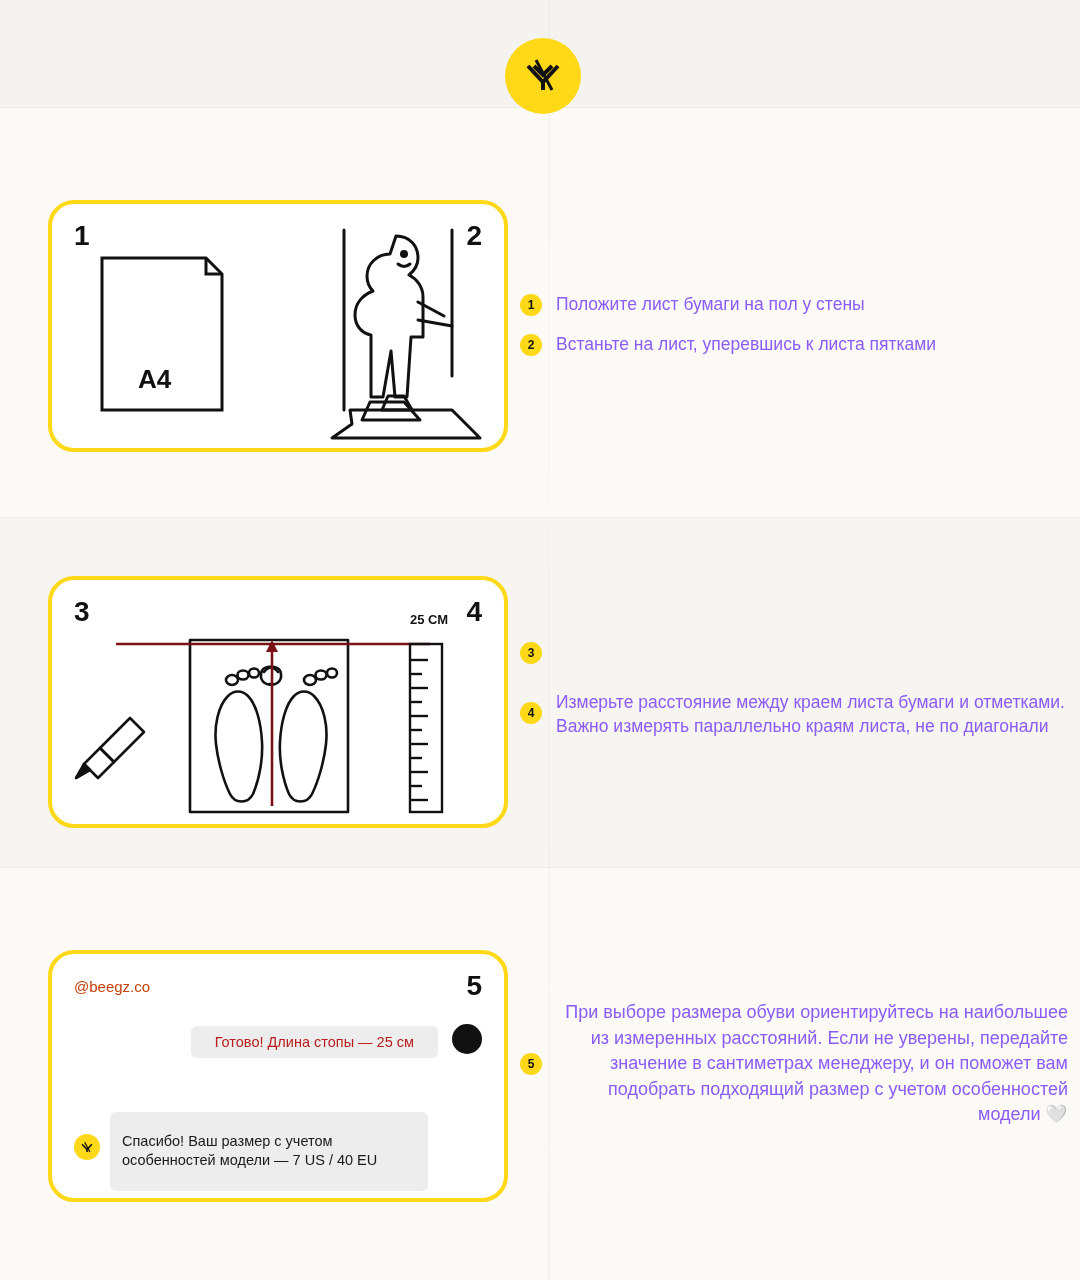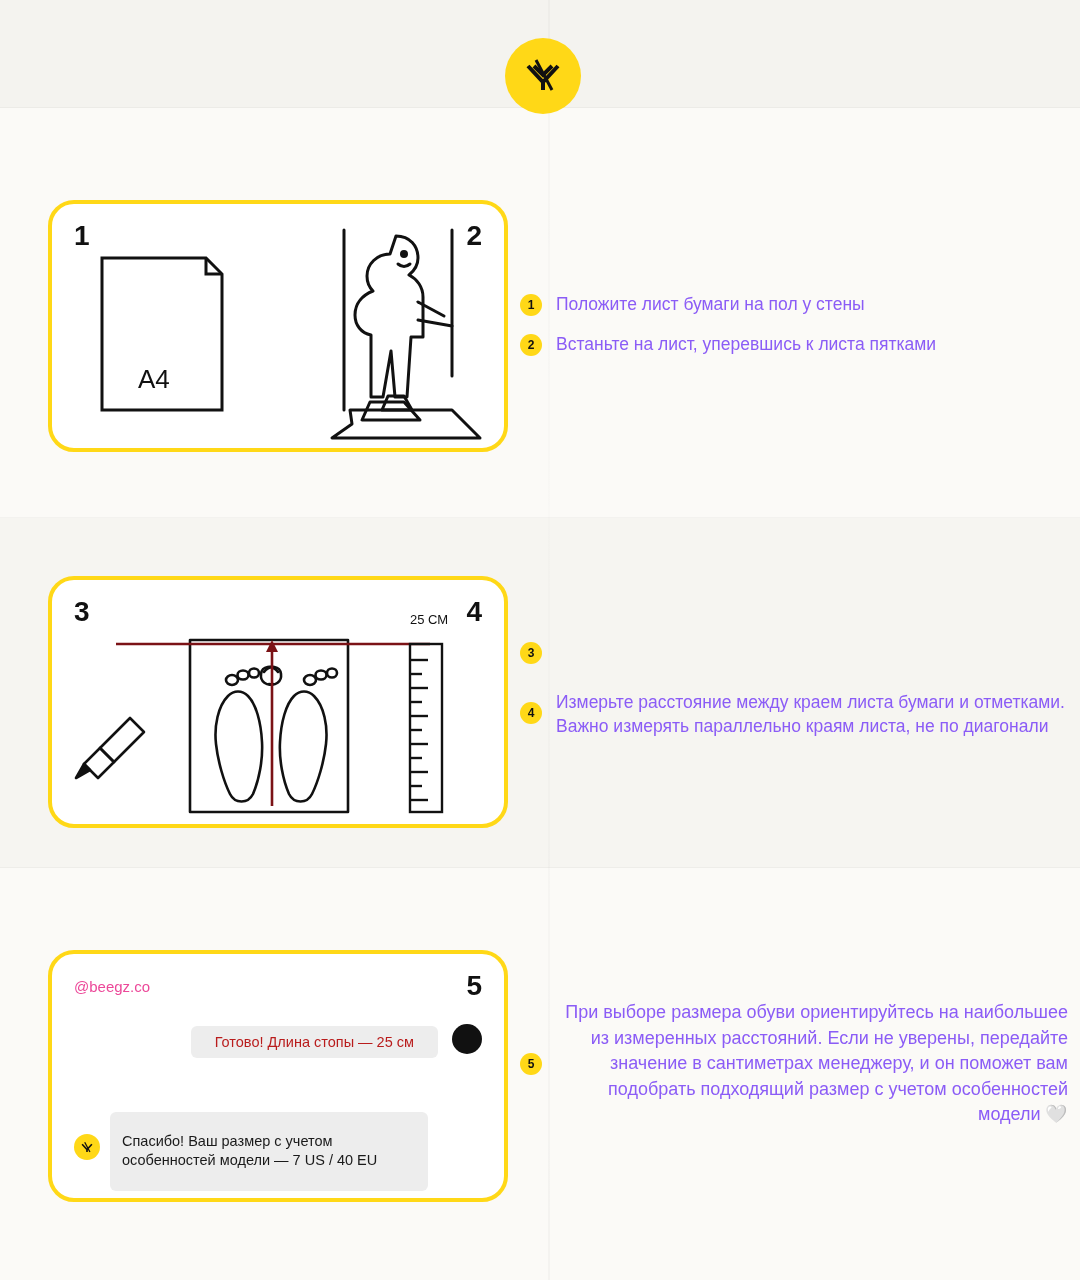--- a/index.html
+++ b/index.html
@@ -77,21 +77,21 @@
   #steps-b { left:520px; top:630px; width:556px; }
   #steps-c { left:520px; top:1000px; width:556px; }
 
   #steps-b .step-row { margin-bottom:26px; }
   #steps-b .bullet { margin-top:12px; }
   #steps-a .bullet { margin-top:2px; }
   #steps-c .bullet { align-self:center; }
   #steps-c .step-text { font-size:18px; line-height:1.42;text-align:right; }
 
   
-  .handle { position:absolute; left:22px; top:24px; font-size:15px; color:#ec4899; }
+  .handle { position:absolute; left:22px; top:24px; font-size:15px; color:#c2410c; }
   .chat-out {
     position:absolute; right:66px; top:72px;
     background:#ededed; border-radius:6px;
     padding:8px 24px; font-size:14.5px; color:#b91c1c;
     white-space:nowrap;
   }
   .avatar-dark {
     position:absolute; right:22px; top:70px;
     width:30px; height:30px; border-radius:50%; background:#111;
   }
@@ -131,21 +131,21 @@
 </div>
 
 <div class="card" id="card-1">
   <div class="card-num num-tl">1</div>
   <div class="card-num num-tr">2</div>
 
   <svg style="position:absolute; left:46px; top:44px;" width="140" height="170" viewBox="0 0 140 170">
     <path d="M4 10 H108 L124 26 V162 H4 Z" fill="#fff" stroke="#111" stroke-width="3"></path>
     <path d="M108 10 L108 26 L124 26" fill="none" stroke="#111" stroke-width="3"></path>
   </svg>
-  <div style="position:absolute; left:86px; top:160px; font-size:26px; font-weight:400;">A4</div>
+  <div style="position:absolute; left:86px; top:160px; font-size:26px; font-weight:700;">A4</div>
 
   <svg style="position:absolute; left:240px; top:20px;" width="200" height="220" viewBox="0 0 200 220">
     <g fill="none" stroke="#111" stroke-width="3" stroke-linecap="round" stroke-linejoin="round">
       <line x1="52" y1="6" x2="52" y2="186"></line>
       <line x1="160" y1="6" x2="160" y2="152"></line>
       <path d="M60 200 L40 214 H188 L160 186 H58 Z"></path>
       <path d="M78 178 L70 196 H128 L112 178 Z"></path>
       <path d="M96 172 L90 186 H120 L112 172 Z"></path>
       <path d="M104 12 c14 0 22 10 22 22 c0 8 -4 13 -9 17 c8 4 14 12 14 22 l0 40 l-12 0 l-4 60 l-12 0 l-4 -46 l-8 46 l-12 0 l0 -62 c-10 -2 -16 -10 -16 -20 c0 -12 8 -20 18 -24 c-4 -4 -6 -9 -6 -15 c0 -12 10 -22 23 -22 z"></path>
       <circle cx="112" cy="30" r="2.5" fill="#111"></circle>
@@ -207,21 +207,21 @@
       <line x1="342" y1="86" x2="354" y2="86"></line>
       <line x1="342" y1="100" x2="360" y2="100"></line>
       <line x1="342" y1="114" x2="354" y2="114"></line>
       <line x1="342" y1="128" x2="360" y2="128"></line>
       <line x1="342" y1="142" x2="354" y2="142"></line>
       <line x1="342" y1="156" x2="360" y2="156"></line>
       <line x1="342" y1="170" x2="354" y2="170"></line>
       <line x1="342" y1="184" x2="360" y2="184"></line>
     </g>
   </svg>
-  <div style="position:absolute; left:358px; top:32px; font-size:13px; font-weight:normal;">25 СМ</div>
+  <div style="position:absolute; left:358px; top:32px; font-size:13px; font-weight:bold;">25 СМ</div>
 </div>
 
 <div class="steps" id="steps-b">
   <div class="step-row">
     <div class="bullet">3</div>
   </div>
   <div class="step-row">
     <div class="bullet">4</div>
     <div class="step-text">Измерьте расстояние между краем листа бумаги и отметками. Важно измерять параллельно краям листа, не по диагонали</div>
   </div>

